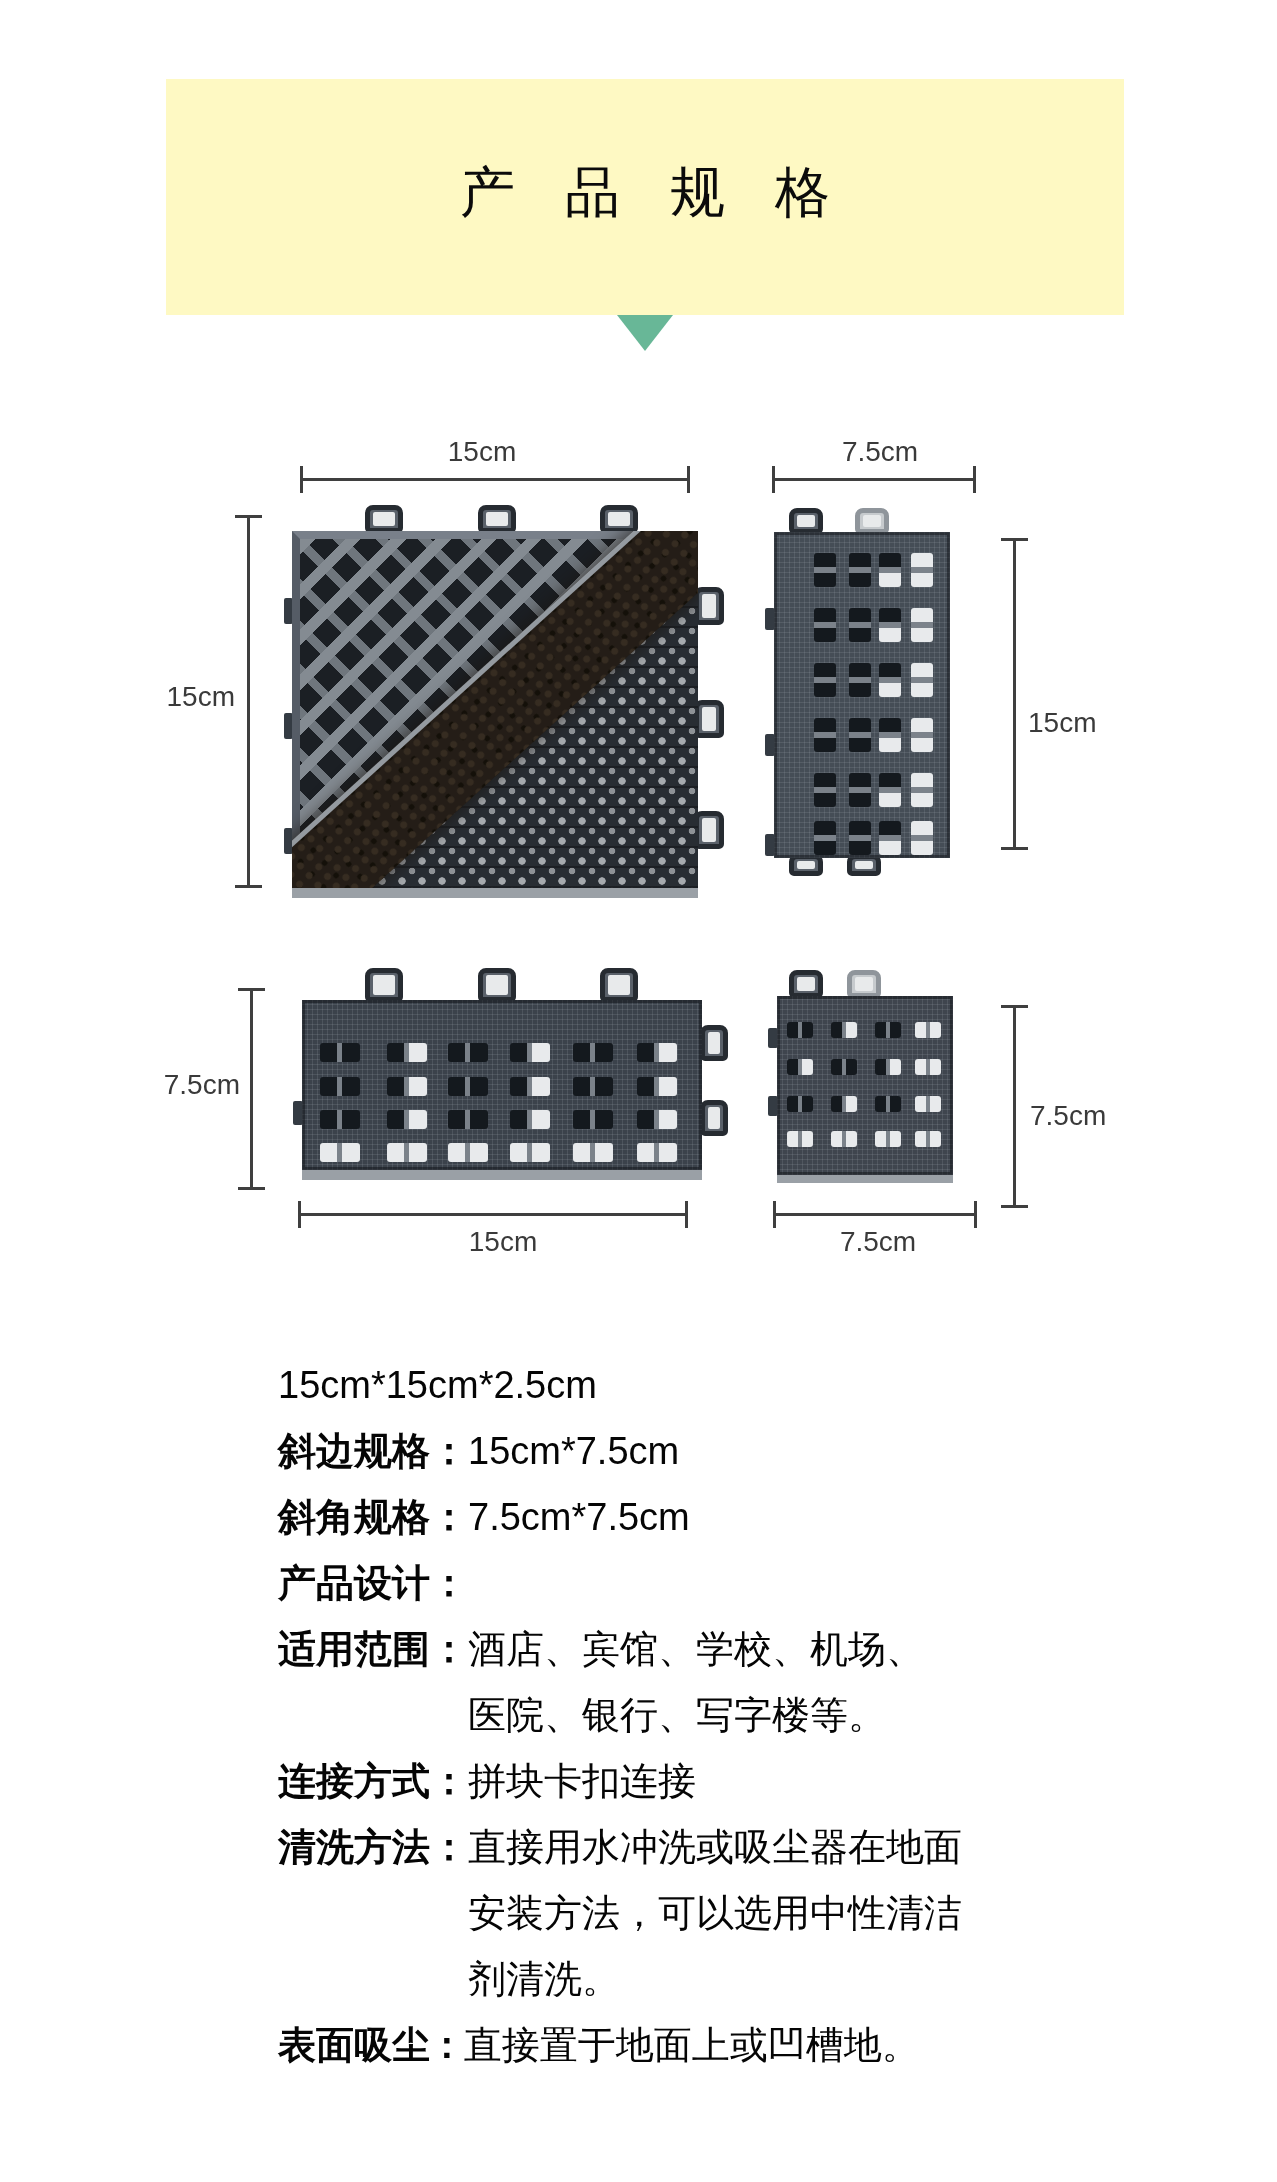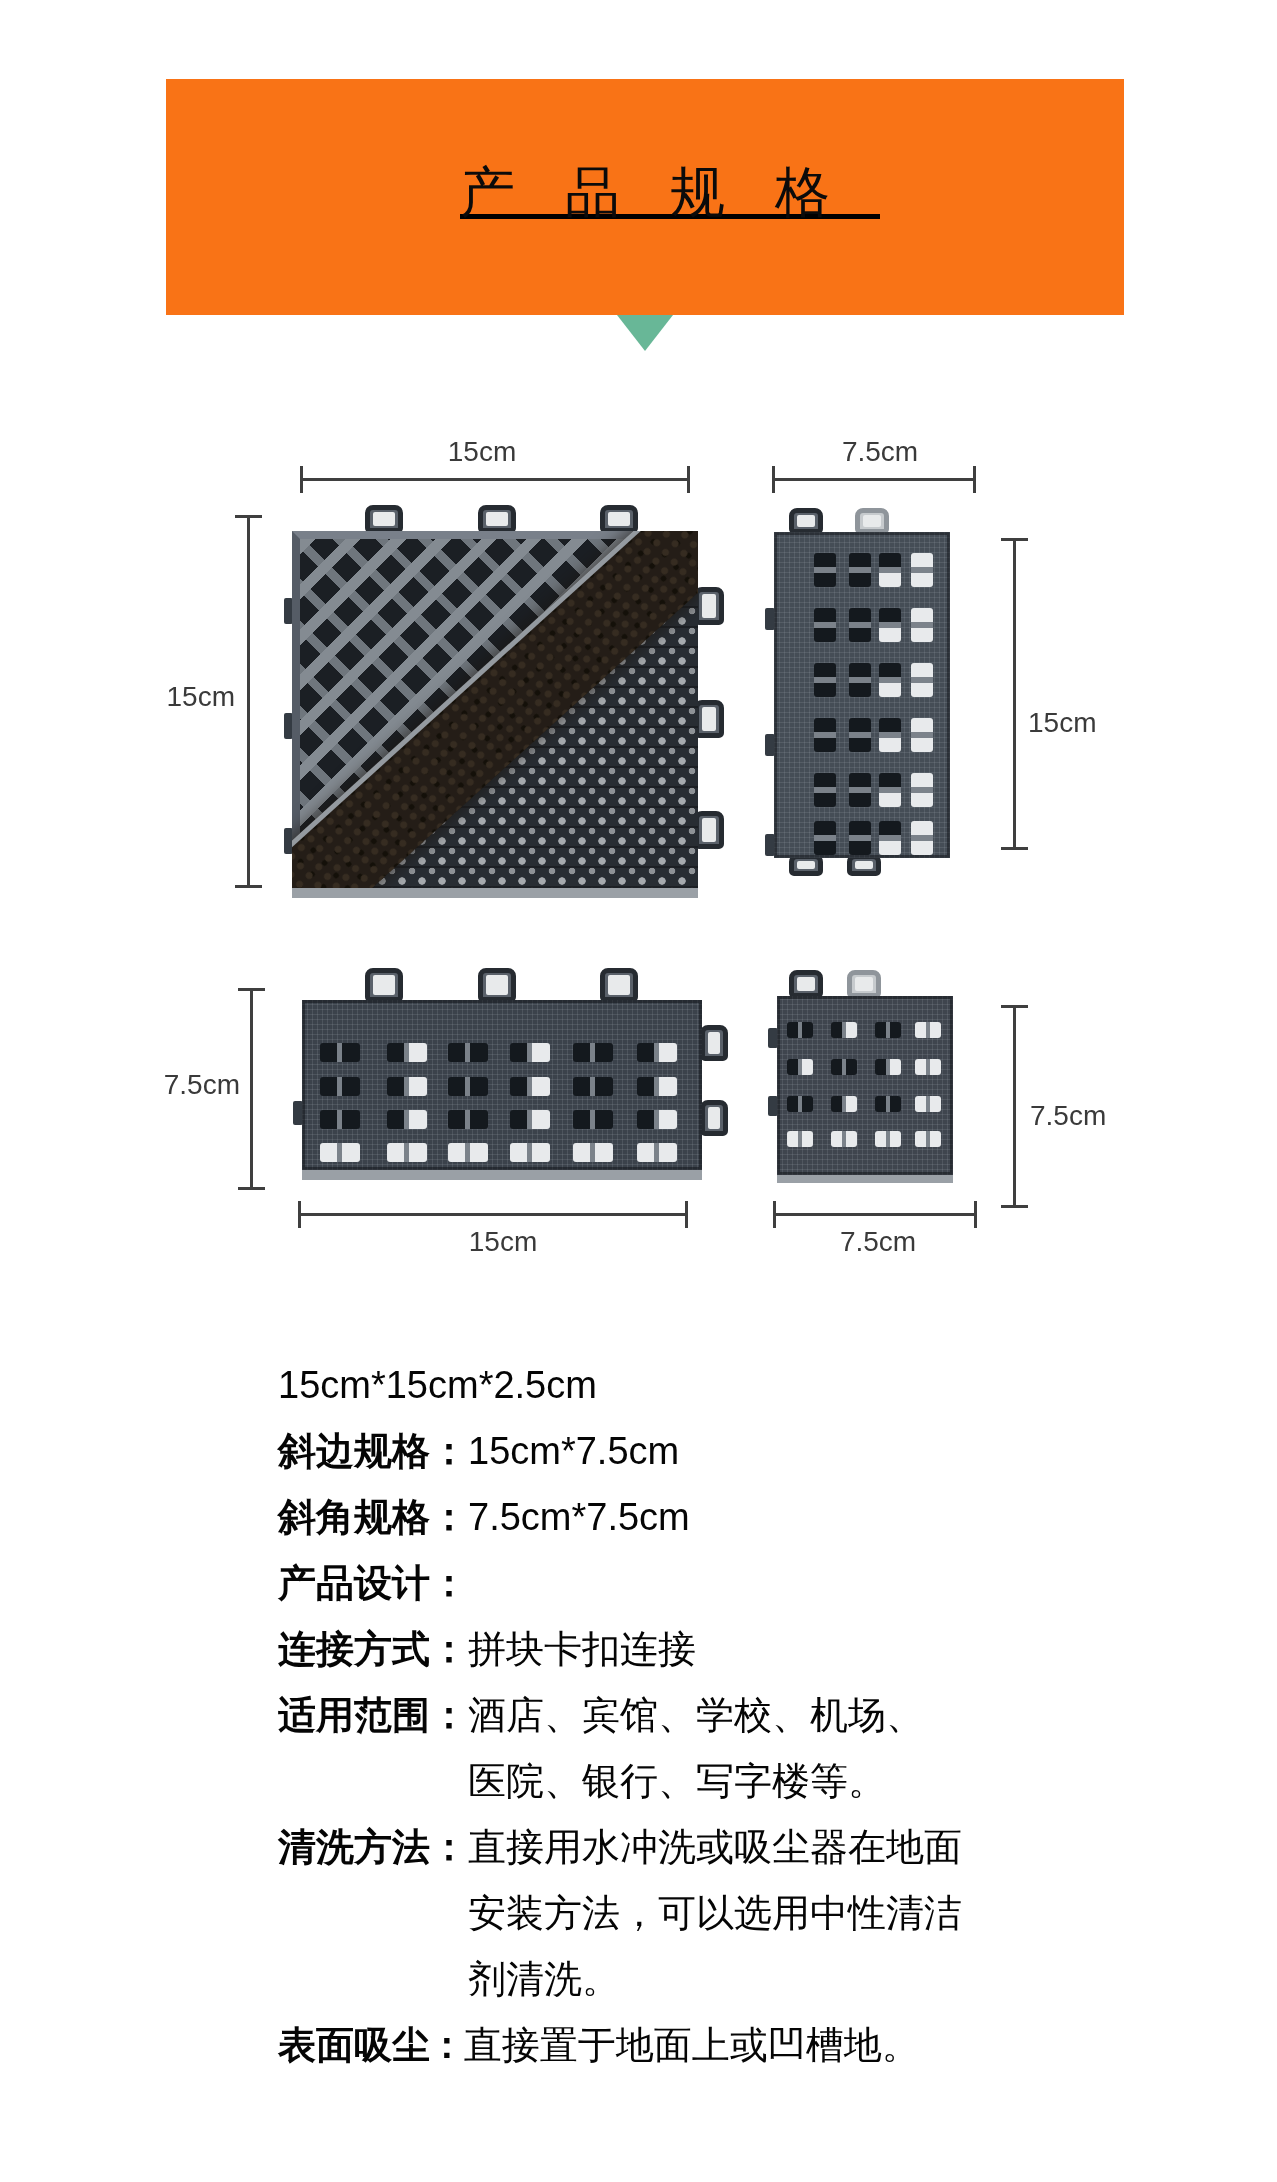--- a/index.html
+++ b/index.html
@@ -74,21 +74,21 @@
   .specs{position:absolute;left:278px;top:1352px;font-size:38px;line-height:66px;color:#050505;}
   .spec-row{display:flex;align-items:flex-start;}
   .spec-label{font-weight:700;white-space:pre;}
   .spec-value{font-weight:400;white-space:pre-line;}
 </style>
 </head>
 <body>
 
 <div id="page">
 
-  <div class="banner" id="banner" style="background: #f97316; text-decoration: underline;">
+  <div class="banner" id="banner" style="background: #fef9c3;">
     <span class="banner-title">产品规格</span>
   </div>
   <div class="banner-notch" id="notch" style="border-top-color: rgb(104, 183, 151);"></div>
 
   <div>
 
     <div class="tile tile-a">
       <div class="tileA-lattice"></div>
       <div class="tileA-brush"></div>
     </div>
@@ -191,27 +191,27 @@
       <span class="spec-value">15cm*7.5cm</span>
     </div>
     <div class="spec-row">
       <span class="spec-label">斜角规格：</span>
       <span class="spec-value">7.5cm*7.5cm</span>
     </div>
     <div class="spec-row">
       <span class="spec-label">产品设计：</span>
     </div>
     <div class="spec-row">
-      <span class="spec-label">连接方式：</span>
-      <span class="spec-value">拼块卡扣连接</span>
-    </div>
-    <div class="spec-row">
       <span class="spec-label">适用范围：</span>
       <span class="spec-value">酒店、宾馆、学校、机场、
 医院、银行、写字楼等。</span>
+    </div>
+    <div class="spec-row">
+      <span class="spec-label">连接方式：</span>
+      <span class="spec-value">拼块卡扣连接</span>
     </div>
     <div class="spec-row">
       <span class="spec-label">清洗方法：</span>
       <span class="spec-value">直接用水冲洗或吸尘器在地面
 安装方法，可以选用中性清洁
 剂清洗。</span>
     </div>
     <div class="spec-row">
       <span class="spec-label">表面吸尘 : </span>
       <span class="spec-value">直接置于地面上或凹槽地。</span>

